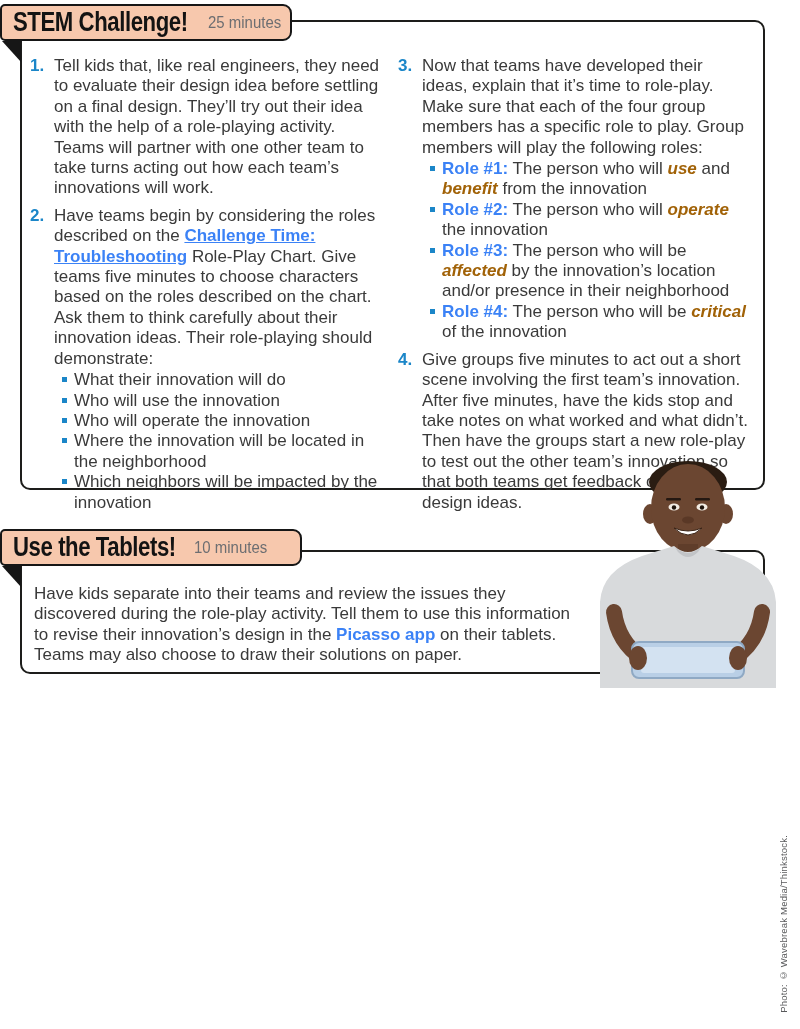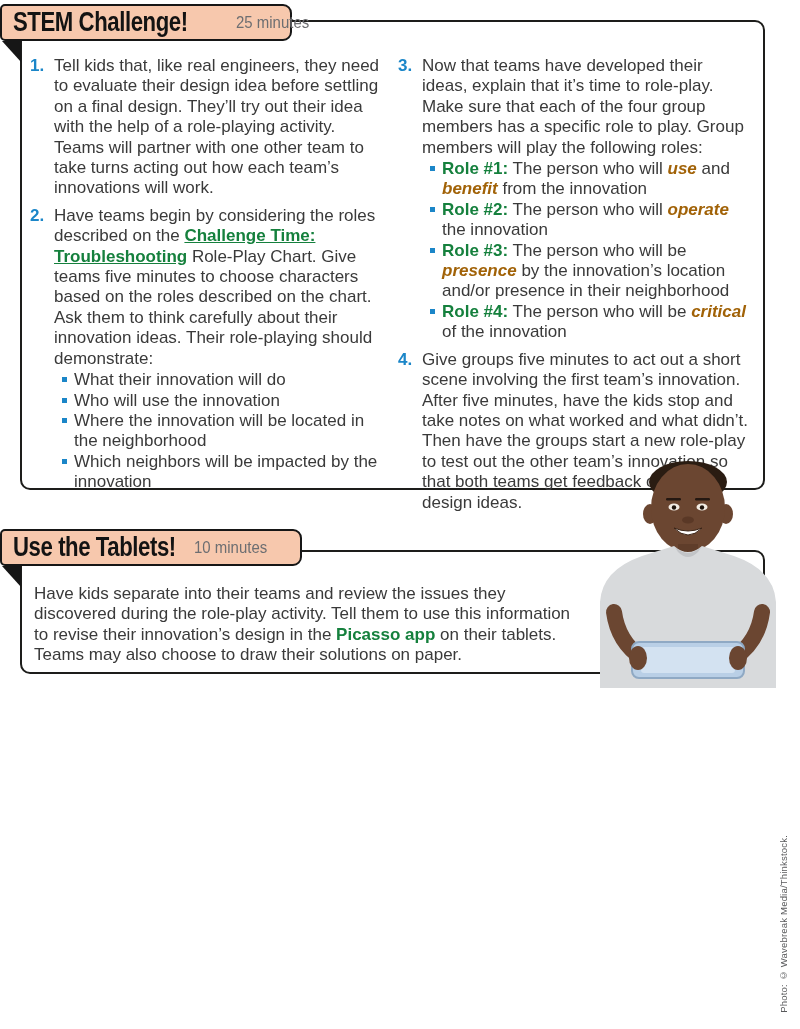--- a/index.html
+++ b/index.html
@@ -9,21 +9,21 @@
 
   
   .panel { position:absolute; border:2px solid #1d1d1b; border-radius:10px; background:#ffffff; }
   .panel1 { left:20px; top:20px; width:745px; height:470px; padding:34px 12px 10px 8px; }
   .panel2 { left:20px; top:550px; width:745px; height:124px; padding:32px 180px 10px 12px; }
 
   
   .banner { position:absolute; left:0; height:37px; width:292px; background:#f7c8ad;
             border:2px solid #161616; border-radius:5px 9px 9px 5px; display:flex; align-items:center;
             padding-left:11px; z-index:6; }
-  .banner1 { top:4px;gap:28px; }
+  .banner1 { top:4px; }
   .banner2 { top:529px; width:302px; }
   .banner-title { display:inline-block; font-weight:700; font-size:27px; color:#131313;
                   letter-spacing:-0.5px; transform:scaleX(.82); transform-origin:0 50%; white-space:nowrap; }
   .banner-time { display:inline-block; font-size:17px; color:#6d6e71; margin-left:-18px;
                  transform:scaleX(.88); transform-origin:0 50%; white-space:nowrap; }
   .fold { position:absolute; width:19px; height:21px; background:#161616; z-index:5;
           clip-path:polygon(0 0, 100% 0, 100% 100%); }
   .fold1 { left:2px; top:41px; }
   .fold2 { left:2px; top:566px; }
 
@@ -32,21 +32,21 @@
   .col-left { width:354px; flex:none; }
   .col-right { flex:1; min-width:0; }
   .step { display:flex; margin-bottom:7px; }
   .step-num { width:24px; flex:none; color:#1b86c8; font-weight:700; font-size:17px; line-height:20px; }
   .step-body { flex:1; min-width:0; }
   .step-body p, .step-body li, .panel2 p { font-size:17px; line-height:20.4px; color:#3a3a3a; }
   ul.bullets { list-style:none; margin-top:1px; margin-left:7px; }
   ul.bullets li { position:relative; padding-left:13px; }
   ul.bullets li::before { content:""; position:absolute; left:1px; top:7px; width:5px; height:5px; background:#1b86c8; }
   ul.roles { margin-left:7px; }
-  .b { font-weight:700; color:#15803d; }
+  .b { font-weight:700; color:#3b82f6; }
   .u { text-decoration:underline; }
   .bi { font-weight:700; font-style:italic; color:#a16207; }
 
   
   .photo { position:absolute; left:586px; top:446px; width:204px; height:242px; z-index:7; }
 
   
   .credit { position:absolute; right:11px; bottom:16px; writing-mode:vertical-rl;
             transform:rotate(180deg); font-size:9.5px; color:#58595b; letter-spacing:.2px; white-space:nowrap; }
 </style>
@@ -66,37 +66,38 @@
           </div>
         </div>
 
         <div class="step">
           <span class="step-num">2.</span>
           <div class="step-body">
             <p><span>Have teams begin by considering the roles described on the </span><span class="b u">Challenge Time: Troubleshooting</span><span> Role-Play Chart. Give teams five minutes to choose characters based on the roles described on the chart. Ask them to think carefully about their innovation ideas. Their role-playing should demonstrate:</span></p>
             <ul class="bullets">
               <li>What their innovation will do</li>
               <li>Who will use the innovation</li>
+              <li>Who will operate the innovation</li>
               <li>Where the innovation will be located in the neighborhood</li>
               <li>Which neighbors will be impacted by the innovation</li>
             </ul>
           </div>
         </div>
 
       </div>
       <div class="col-right">
 
         <div class="step">
           <span class="step-num">3.</span>
           <div class="step-body">
             <p><span>Now that teams have developed their ideas, explain that it’s time to role-play. Make sure that each of the four group members has a specific role to play. Group members will play the following roles:</span></p>
             <ul class="bullets roles">
               <li><span class="b">Role #1:</span><span> The person who will </span><span class="bi">use</span><span> and </span><span class="bi">benefit</span><span> from the innovation</span></li>
               <li><span class="b">Role #2:</span><span> The person who will </span><span class="bi">operate</span><span> the innovation</span></li>
-              <li><span class="b">Role #3:</span><span> The person who will be </span><span class="bi">presence</span><span> by the innovation’s location and/or presence in their neighborhood</span></li>
+              <li><span class="b">Role #3:</span><span> The person who will be </span><span class="bi">affected</span><span> by the innovation’s location and/or presence in their neighborhood</span></li>
               <li><span class="b">Role #4:</span><span> The person who will be </span><span class="bi">critical</span><span> of the innovation</span></li>
             </ul>
           </div>
         </div>
 
         <div class="step">
           <span class="step-num">4.</span>
           <div class="step-body">
             <p><span>Give groups five minutes to act out a short scene involving the first team’s innovation. After five minutes, have the kids stop and take notes on what worked and what didn’t. Then have the groups start a new role-play to test out the other team’s innovation so that both teams get feedback on their design ideas.</span></p>
           </div>

